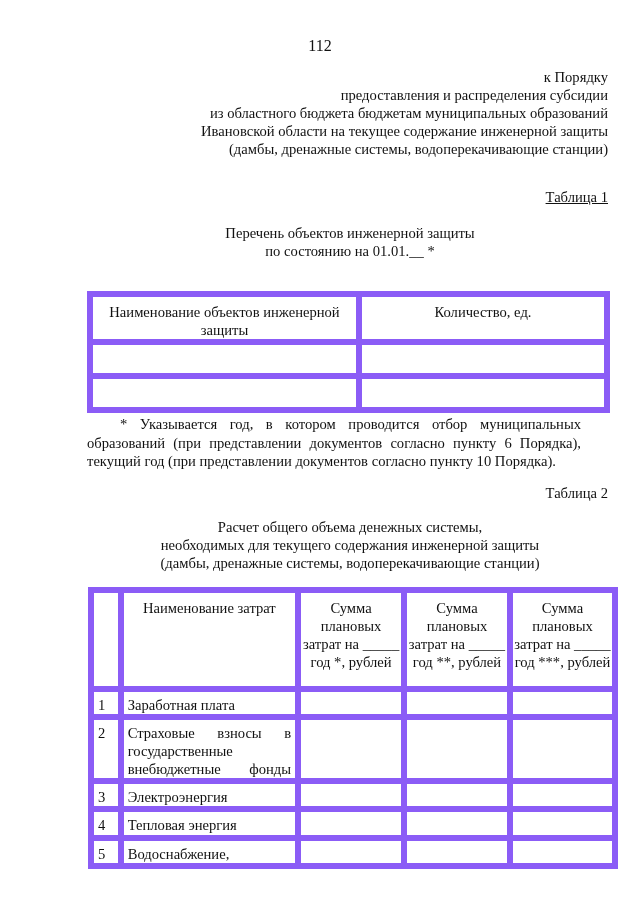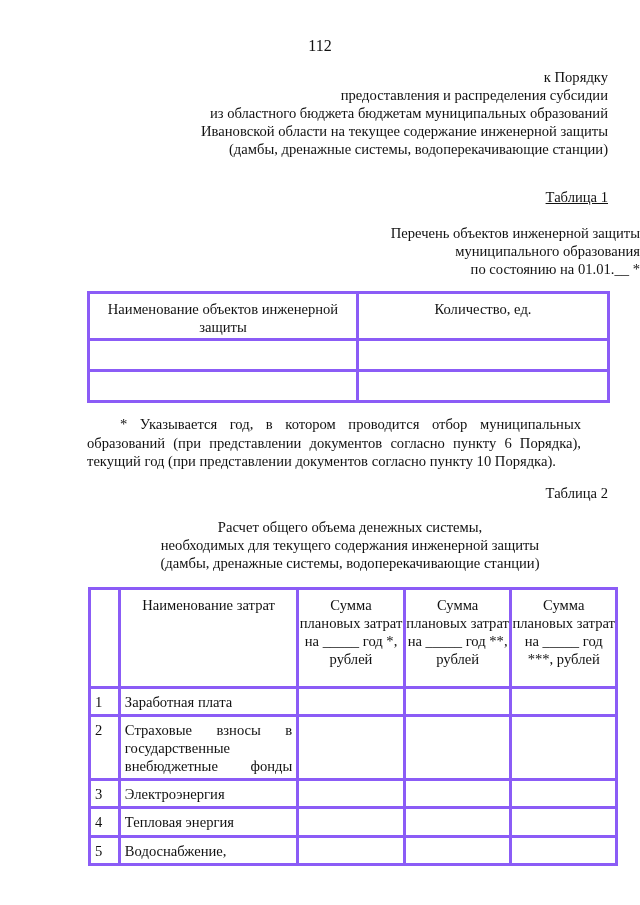--- a/index.html
+++ b/index.html
@@ -12,21 +12,21 @@
     .appendix { right: 32px; top: 68px; text-align: right; line-height: 18px; }
     .appendix div { white-space: nowrap; }
     .tbl-label { right: 32px; text-align: right; line-height: 18px; }
     .title-block { left: 60px; width: 580px; text-align: center; line-height: 18px; }
     .title-block div { white-space: nowrap; }
     .footnote {
       left: 87px; width: 494px; top: 415px; line-height: 18.5px; text-align: justify;
       text-indent: 33px;
     }
     table { border-collapse: collapse; position: absolute; }
-    td { border: 3px solid #8b5cf6; vertical-align: top; padding: 0; }
+    td { border: 6px solid #8b5cf6; vertical-align: top; padding: 0; }
     .t1 { left: 87px; top: 291px; width: 523px; }
     .t1 td { text-align: center; line-height: 18px; }
     .t1 .hdr td { height: 47px; padding-top: 6px; box-sizing: border-box; }
     .t1 .row td { height: 28px; }
     .t2 { left: 88px; top: 587px; width: 530px; }
     .t2 td { line-height: 18px; }
     .t2 .hdr td { height: 99px; padding-top: 6px; box-sizing: border-box; }
     .t2 .c-num { width: 30px; padding-left: 4px; box-sizing: border-box; }
     .t2 .c-name { width: 179px; padding-left: 4px; padding-right: 4px; box-sizing: border-box; }
     .t2 .c-sum { width: 107px; text-align: center; }
@@ -48,23 +48,22 @@
 <div class="abs appendix">
   <div>к Порядку</div>
   <div>предоставления и распределения субсидии</div>
   <div>из областного бюджета бюджетам муниципальных образований</div>
   <div>Ивановской области на текущее содержание инженерной защиты</div>
   <div>(дамбы, дренажные системы, водоперекачивающие станции)</div>
 </div>
 
 <div class="abs tbl-label" style="top:188px;text-decoration:underline;">Таблица 1</div>
 
-<div class="abs title-block" style="top:224px;text-align:right;">
+<div class="abs title-block" style="top:224px;">
   <div>Перечень объектов инженерной защиты</div>
-  <div>муниципального образования</div>
   <div>по состоянию на 01.01.__ *</div>
 </div>
 
 <table class="t1">
   <tbody>
       <tr class="hdr">
     <td style="width:269px;padding-left:8px;padding-right:8px;">Наименование объектов инженерной защиты</td>
     <td>Количество, ед.</td>
   </tr>
   <tr class="row">

